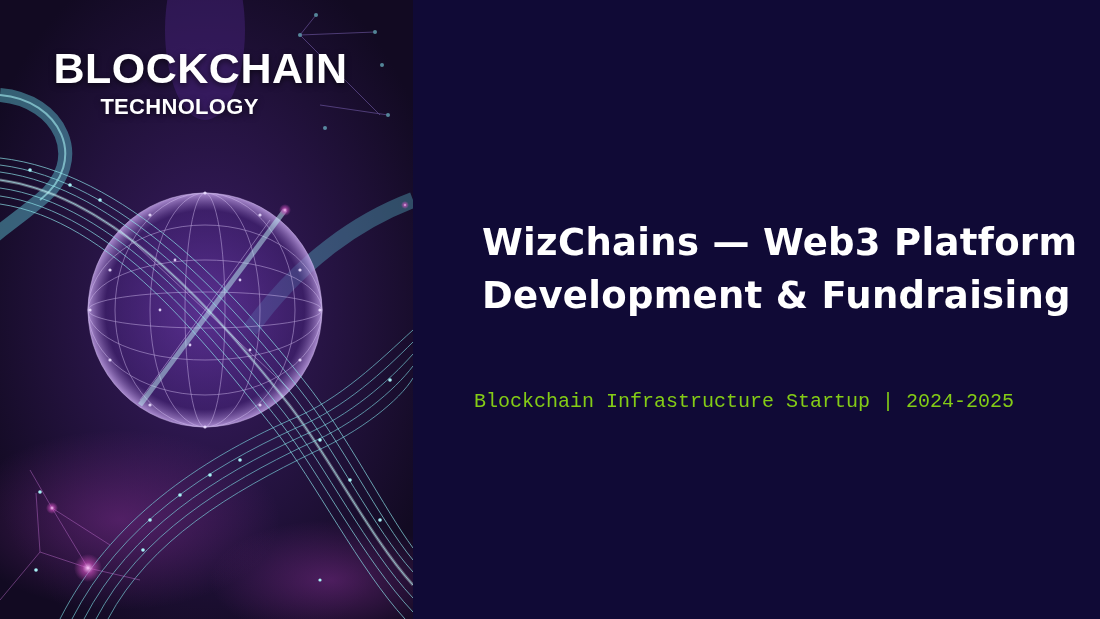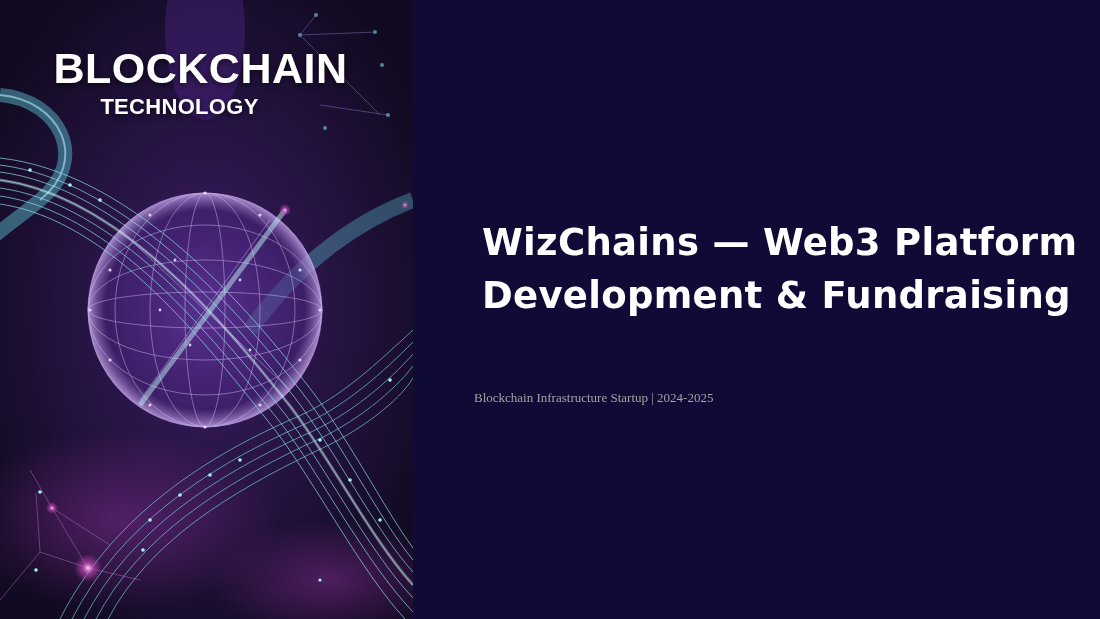--- a/index.html
+++ b/index.html
@@ -5,21 +5,21 @@
   html, body { margin:0; padding:0; }
   body { width:1100px; height:619px; overflow:hidden; background:#100a36; font-family:"Liberation Sans", sans-serif; }
   .slide { position:relative; width:1100px; height:619px; display:flex; }
   .art { position:relative; width:413px; height:619px; overflow:hidden; background:#140c26; }
   .art svg { position:absolute; left:0; top:0; }
   .art-title { position:absolute; left:0; width:413px; text-align:center; color:#fff; font-weight:bold; font-family:"Liberation Sans", sans-serif; text-shadow:0 2px 6px rgba(0,0,0,0.6); }
   .art-title.big { top:44px; font-size:43px; letter-spacing:0.5px; left:-6px; }
   .art-title.small { top:94px; font-size:22px; left:-27px; letter-spacing:0.3px; }
   .panel { position:relative; flex:1; background:#100a36; }
   .headline { position:absolute; left:474px; top:208px; margin:8px; width:600px; color:#ffffff; font-family:"DejaVu Sans", sans-serif; font-weight:bold; font-size:37px; line-height:53px; letter-spacing:0.3px; }
-  .subtitle { position:absolute; left:474px; top:390px; color:#a3a3a3; font-family:Liberation Serif, serif; font-size:13px; }
+  .subtitle { position:absolute; left:474px; top:390px; color:#84cc16; font-family:Liberation Mono, monospace; font-size:20px; }
 </style>
 </head>
 <body>
 
 <div class="slide">
   <div class="art">
     <svg width="413" height="619" viewBox="0 0 413 619">
       <defs>
         <radialGradient id="bgglow" cx="50%" cy="50%" r="60%">
           <stop offset="0%" stop-color="#3a1d63"></stop>

